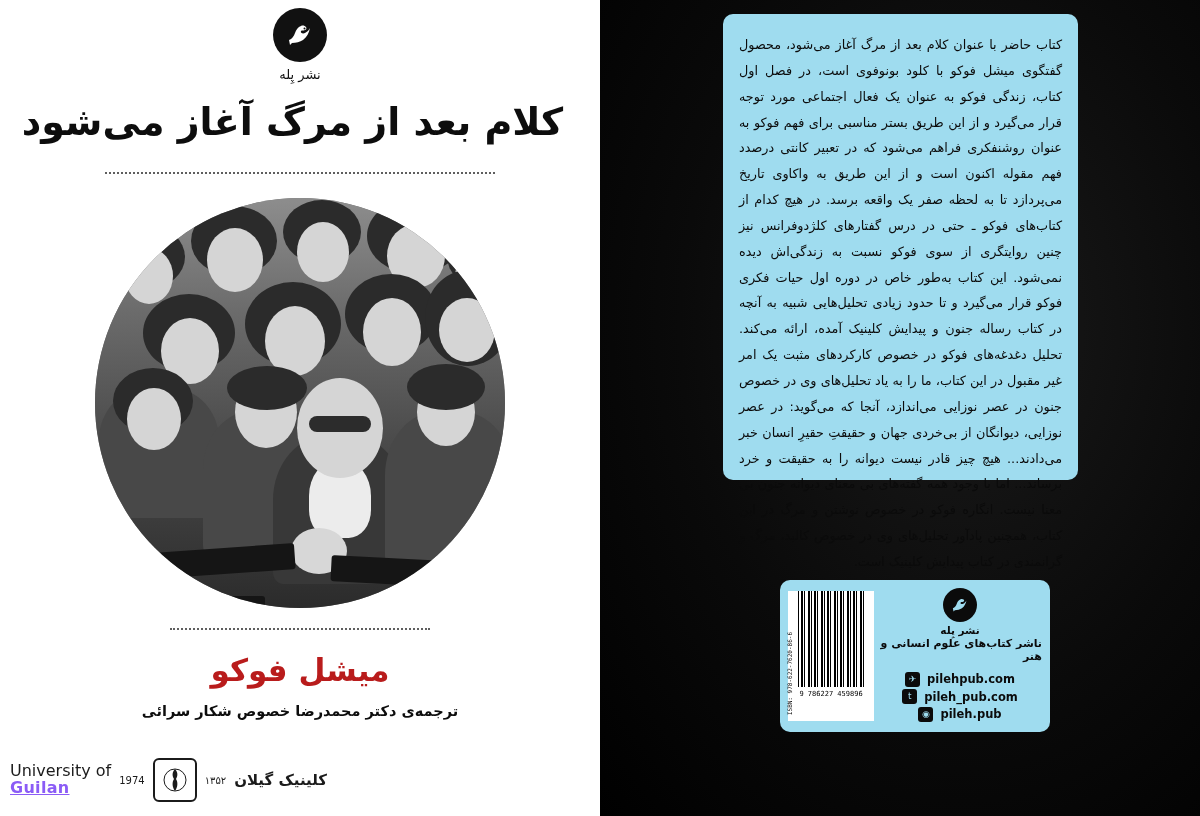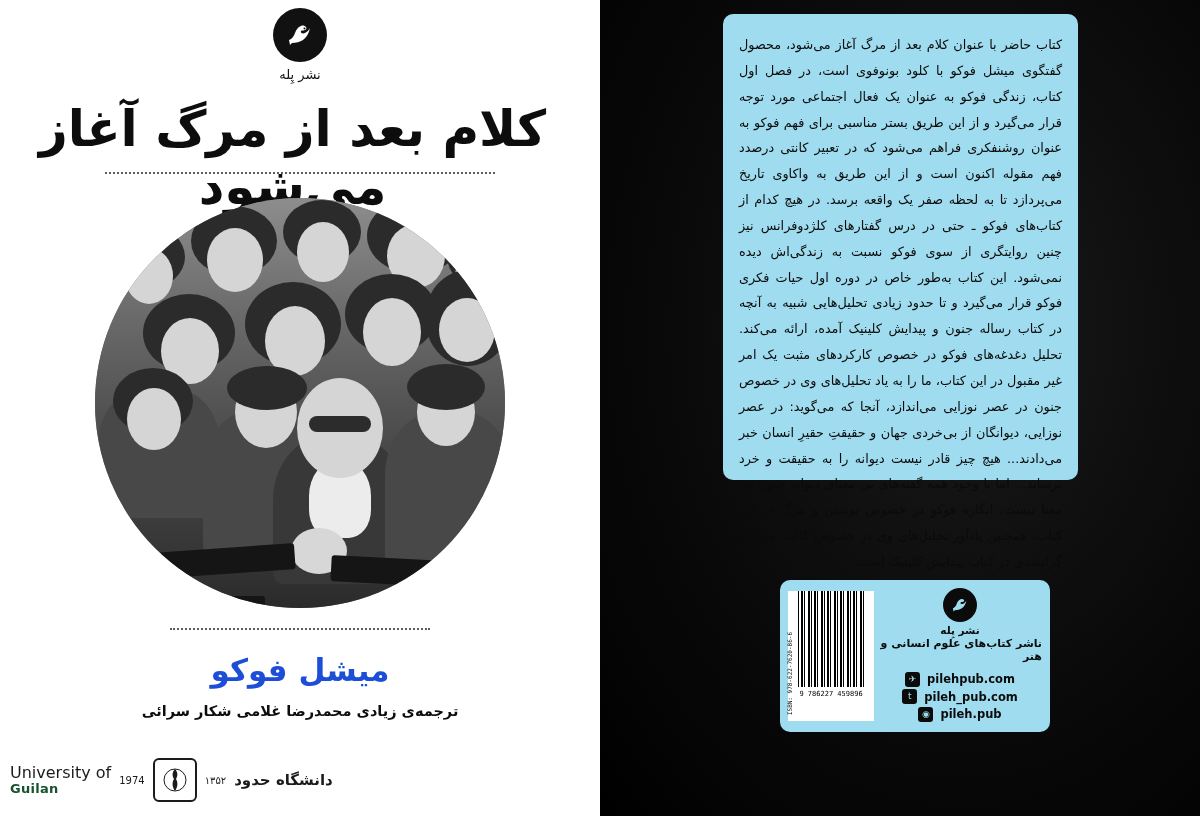--- a/index.html
+++ b/index.html
@@ -45,21 +45,21 @@
     color: #111;
     direction: rtl;
     letter-spacing: 0.5px;
   }
 
   .front-title {
     position: absolute;
     top: 100px; left: 0; right: 15px;
     text-align: center;
     direction: rtl;
-    font-size: 50px;
+    font-size: 38px;
     font-weight: bold;
     color: #0d0d0d;
     letter-spacing: -0.5px;
   }
   .title-rule {
     position: absolute;
     top: 172px;
     left: 105px; right: 105px;
     border-top: 2px dotted #2a2a2a;
     opacity: .75;
@@ -98,21 +98,21 @@
     border-top: 2px dotted #2a2a2a;
     opacity: .75;
   }
   .author-name {
     position: absolute;
     top: 652px; left: 0; right: 0;
     text-align: center;
     direction: rtl;
     font-size: 31px;
     font-weight: bold;
-    color: #1d4ed8;
+    color: #b91c1c;
   }
   .translator {
     position: absolute;
     top: 700px; left: 0; right: 0;
     text-align: center;
     direction: rtl;
     font-size: 14.5px;
     font-weight: bold;
     color: #0d0d0d;
     line-height: 1.55;
@@ -121,21 +121,21 @@
   .uni-logo {
     position: absolute;
     left: 10px; bottom: 14px;
     display: flex; align-items: center; gap: 8px;
   }
   .uni-en {
     display: flex; flex-direction: column; align-items: flex-start;
     line-height: 1.05;
   }
   .uni-en .u1 { font-size: 16px; color: #1b1b1b; }
-  .uni-en .u2 { font-size: 13px; font-weight: bold; color: #14532d; letter-spacing: .3px;}
+  .uni-en .u2 { font-size: 16px; font-weight: bold; color: #8b5cf6; letter-spacing: .3px; text-decoration: underline;}
   .uni-year { font-size: 10px; color:#1b1b1b; }
   .uni-seal {
     width: 44px; height: 44px;
     border: 2px solid #1b1b1b;
     border-radius: 6px;
     display:flex; align-items:center; justify-content:center;
     font-size: 20px; color:#1b1b1b;
   }
   .uni-fa {
     direction: rtl; font-size: 15px; color:#1b1b1b; font-weight: bold;
@@ -293,37 +293,37 @@
 
         <div class="desk" style="left:0px;   top:352px; width:200px; height:26px; transform: rotate(-4deg);"></div>
         <div class="desk" style="left:236px; top:362px; width:190px; height:26px; transform: rotate(3deg);"></div>
         <div class="desk" style="left:-10px; top:398px; width:180px; height:20px;"></div>
       </div>
     </div>
 
     <div class="author-rule"></div>
     <div class="author-name">میشل فوکو</div>
     <div class="translator">
-      <div>ترجمه‌ی زیادی محمدرضا غلامی شکار سرائی</div>
+      <div>ترجمه‌ی دکتر محمدرضا خصوص شکار سرائی</div>
     </div>
 
     <div class="uni-logo">
       <div class="uni-en">
         <span class="u1">University of</span>
         <span class="u2">Guilan</span>
       </div>
       <span class="uni-year">1974</span>
       <div class="uni-seal">
         <svg width="26" height="26" viewBox="0 0 26 26" aria-hidden="true">
           <path d="M13 2c3 3 3 7 1 10 2 3 2 8-1 12-3-4-3-9-1-12-2-3-2-7 1-10z" fill="#1b1b1b"></path>
           <circle cx="13" cy="13" r="11" fill="none" stroke="#1b1b1b" stroke-width="1"></circle>
         </svg>
       </div>
       <span class="uni-year">۱۳۵۲</span>
-      <span class="uni-fa">دانشگاه حدود</span>
+      <span class="uni-fa">کلینیک گیلان</span>
     </div>
   </section>
 
   <section class="back-cover">
 
     <div class="blurb">کتاب حاضر با عنوان کلام بعد از مرگ آغاز می‌شود، محصول گفتگوی میشل فوکو با کلود بونوفوی است، در فصل اول کتاب، زندگی فوکو به عنوان یک فعال اجتماعی مورد توجه قرار می‌گیرد و از این طریق بستر مناسبی برای فهم فوکو به عنوان روشنفکری فراهم می‌شود که در تعبیر کانتی درصدد فهم مقوله اکنون است و از این طریق به واکاوی تاریخ می‌پردازد تا به لحظه صفر یک واقعه برسد. در هیچ کدام از کتاب‌های فوکو ـ حتی در درس گفتارهای کلژدوفرانس نیز چنین روایتگری از سوی فوکو نسبت به زندگی‌اش دیده نمی‌شود. این کتاب به‌طور خاص در دوره اول حیات فکری فوکو قرار می‌گیرد و تا حدود زیادی تحلیل‌هایی شبیه به آنچه در کتاب رساله جنون و پیدایش کلینیک آمده، ارائه می‌کند. تحلیل دغدغه‌های فوکو در خصوص کارکردهای مثبت یک امر غیر مقبول در این کتاب، ما را به یاد تحلیل‌های وی در خصوص جنون در عصر نوزایی می‌اندازد، آنجا که می‌گوید: در عصر نوزایی، دیوانگان از بی‌خردی جهان و حقیقتِ حقیرِ انسان خبر می‌دادند... هیچ چیز قادر نیست دیوانه را به حقیقت و خرد برساند... اما با وجود همه گفته‌های بی معنای دیوانه جنون بی معنا نیست. انگاره فوکو در خصوص نوشتن و مرگ در این کتاب، همچنین پادآور تحلیل‌های وی در خصوص کالبد، مرگ و گرانمندی در کتاب پیدایش کلینیک است.</div>
 
     <div class="isbn-card">
       <div class="barcode-box">
         <div class="bars"></div>

